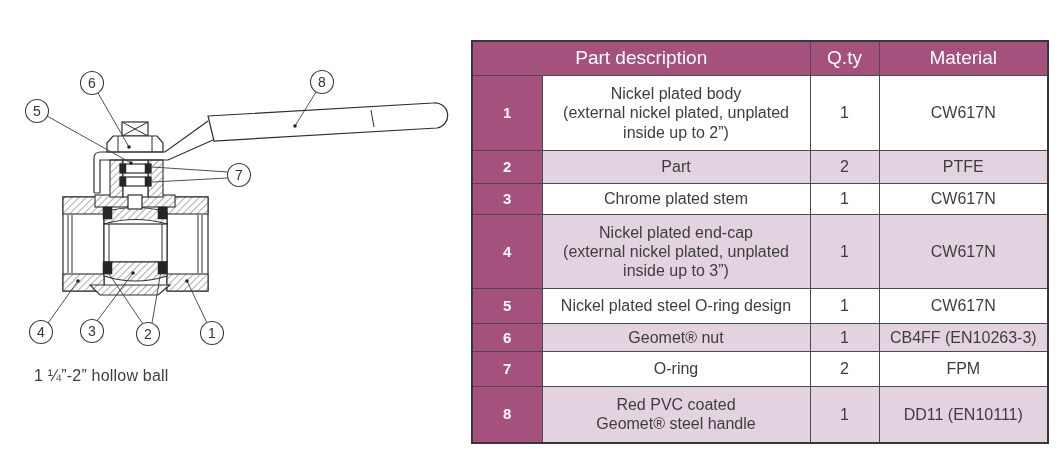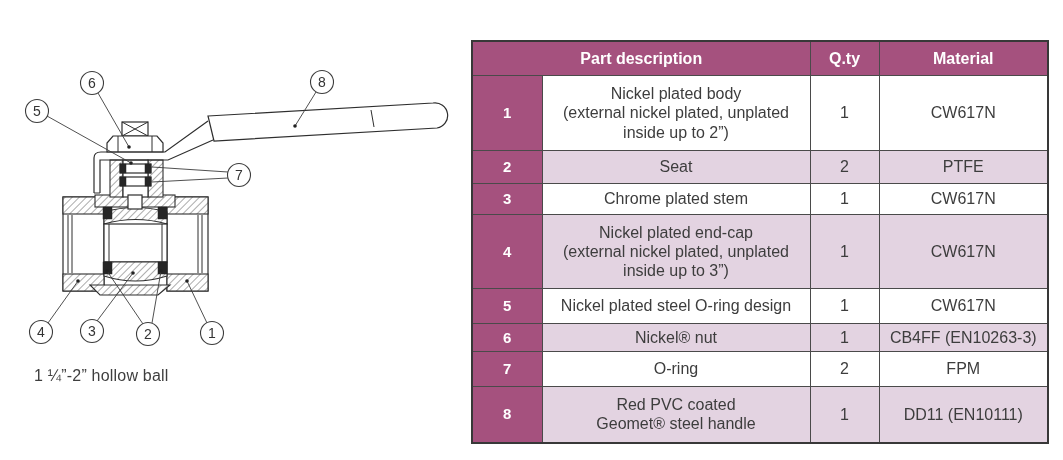--- a/index.html
+++ b/index.html
@@ -18,21 +18,21 @@
   .callout circle{fill:#ffffff;stroke:#3c3c3c;stroke-width:1.1;}
   .callout text{font-family:"Liberation Sans",sans-serif;font-size:14px;fill:#333;text-anchor:middle;}
   .caption{position:absolute;left:34px;top:367px;font-size:16px;color:#3e3e3e;letter-spacing:0.2px;}
 
   
   .parts-table{position:absolute;left:471px;top:40px;width:576px;border-collapse:collapse;
                table-layout:fixed;color:var(--text-color,#3d3d3d);border:2px solid #383838;}
   .parts-table th,.parts-table td{border:1px solid var(--border-color,#4a4a4a);
                text-align:center;vertical-align:middle;padding:2px 6px;
                font-size:16px;line-height:1.2;overflow:hidden;}
-  .parts-table th{background:var(--header-bg,#a5517e);color:#fff;font-size:16px;font-weight:700;height:29px;}
+  .parts-table th{background:var(--header-bg,#a5517e);color:#fff;font-size:19px;font-weight:400;height:29px;}
   .parts-table td.num{background:var(--header-bg,#a5517e);color:#fff;font-weight:700;font-size:15px;}
   .parts-table tr.alt td.desc,.parts-table tr.alt td.qty,.parts-table tr.alt td.mat{background:var(--row-alt-bg,#e3d3e1);}
   .parts-table td.desc{white-space:pre-line;}
   tr.h75{height:75px;} tr.h74{height:74px;} tr.h56{height:56px;}
   tr.h35{height:35px;} tr.h33{height:33px;} tr.h31{height:31px;} tr.h28{height:28px;}
 </style>
 </head>
 <body>
 
 <div class="stage">
@@ -182,21 +182,21 @@
       <tr class="h75">
         <td class="num">1</td>
         <td class="desc">Nickel plated body
 (external nickel plated, unplated
 inside up to 2”)</td>
         <td class="qty">1</td>
         <td class="mat">CW617N</td>
       </tr>
       <tr class="h33 alt">
         <td class="num">2</td>
-        <td class="desc">Seat</td>
+        <td class="desc">Part</td>
         <td class="qty">2</td>
         <td class="mat">PTFE</td>
       </tr>
       <tr class="h31">
         <td class="num">3</td>
         <td class="desc">Chrome plated stem</td>
         <td class="qty">1</td>
         <td class="mat">CW617N</td>
       </tr>
       <tr class="h74 alt">
@@ -208,21 +208,21 @@
         <td class="mat">CW617N</td>
       </tr>
       <tr class="h35">
         <td class="num">5</td>
         <td class="desc">Nickel plated steel O-ring design</td>
         <td class="qty">1</td>
         <td class="mat">CW617N</td>
       </tr>
       <tr class="h28 alt">
         <td class="num">6</td>
-        <td class="desc">Nickel® nut</td>
+        <td class="desc">Geomet® nut</td>
         <td class="qty">1</td>
         <td class="mat">CB4FF (EN10263-3)</td>
       </tr>
       <tr class="h35">
         <td class="num">7</td>
         <td class="desc">O-ring</td>
         <td class="qty">2</td>
         <td class="mat">FPM</td>
       </tr>
       <tr class="h56 alt">

